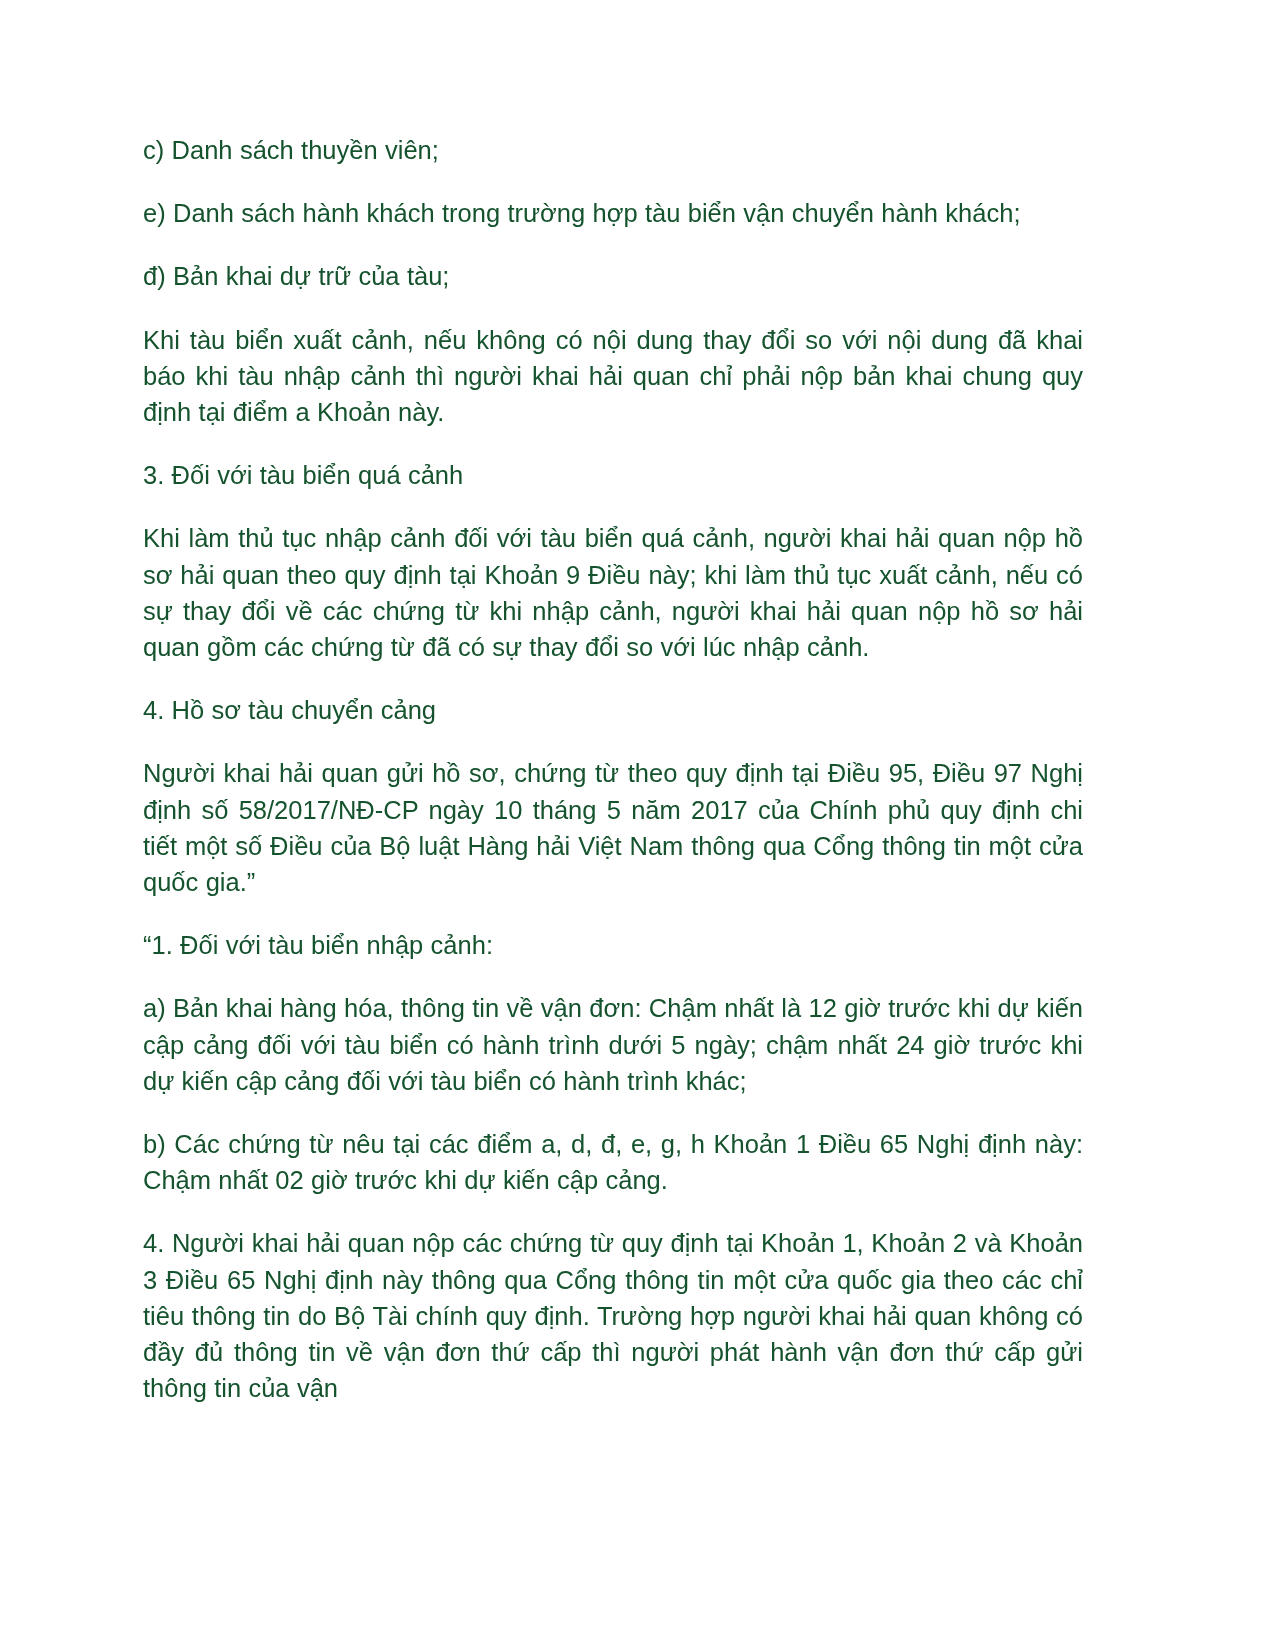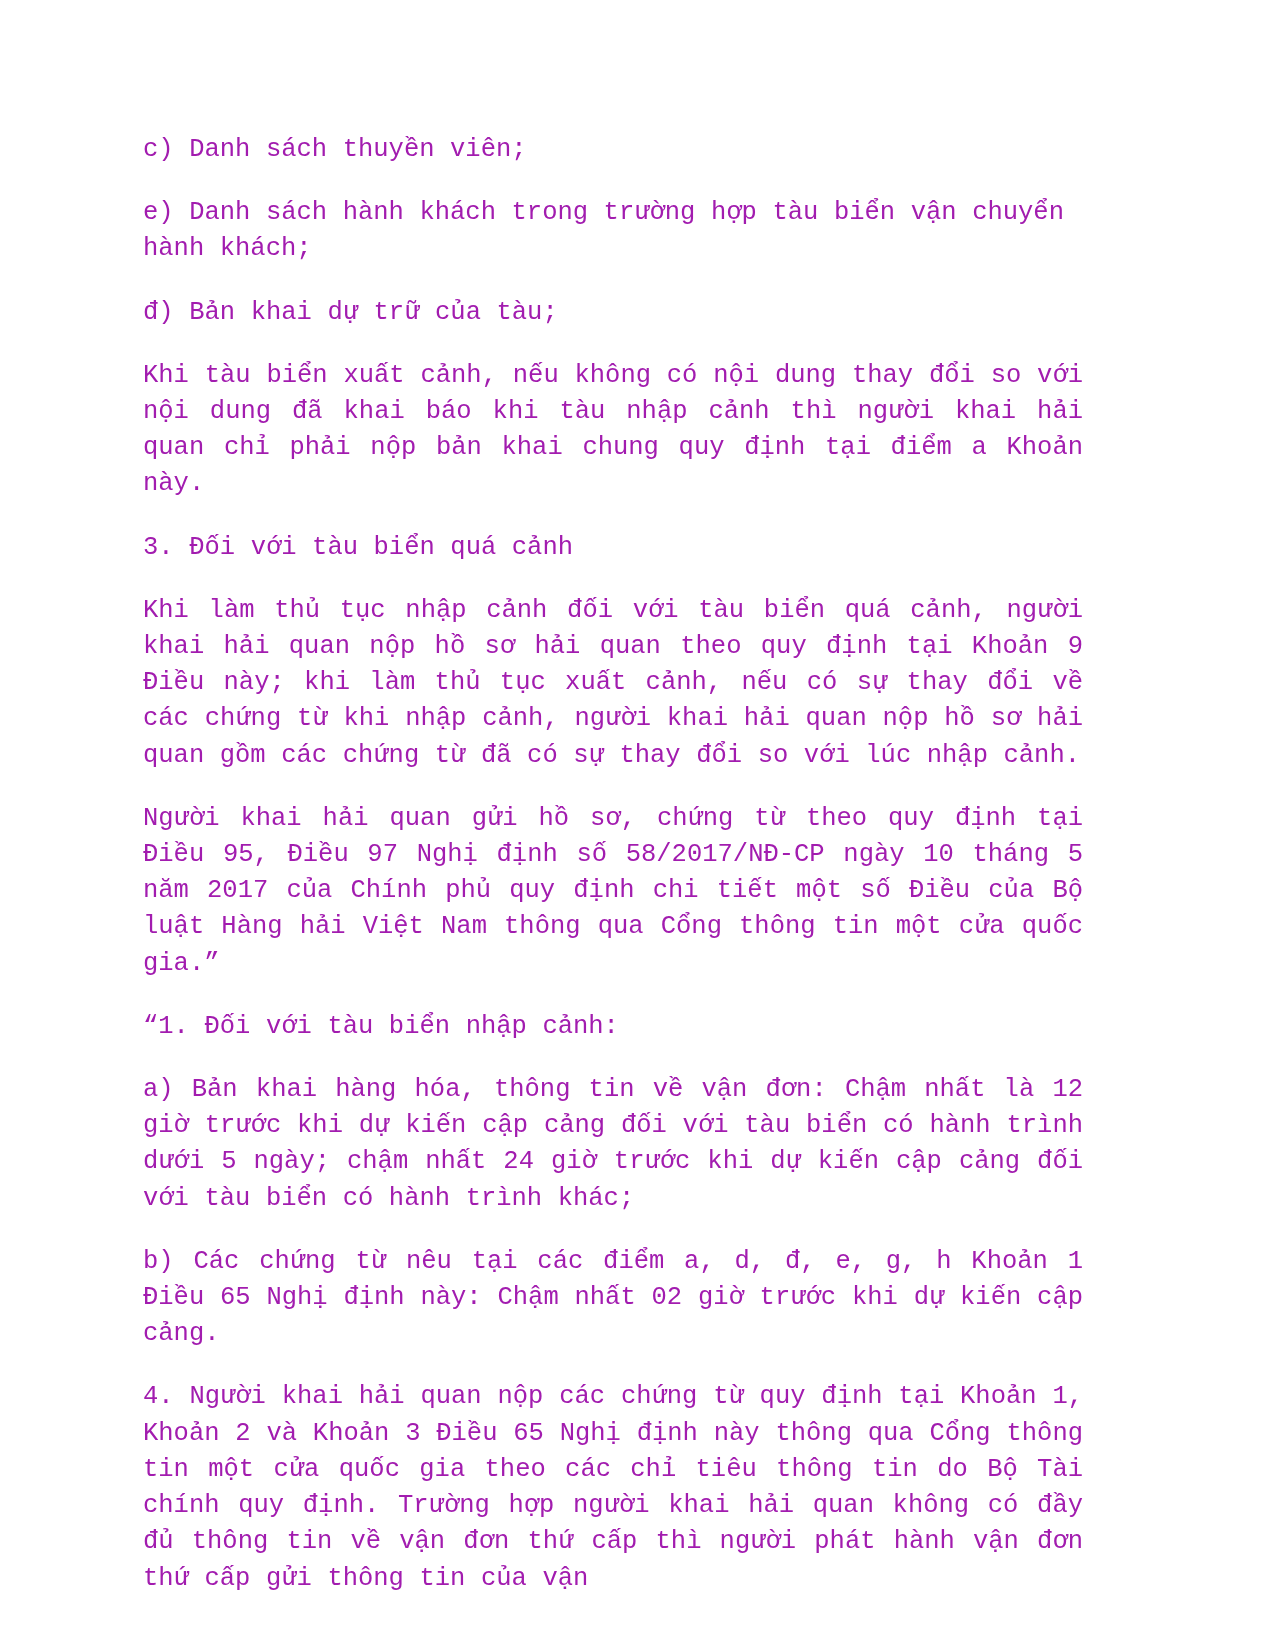--- a/index.html
+++ b/index.html
@@ -16,24 +16,24 @@
     box-sizing: border-box;
     overflow: hidden;
   }
   .content {
     position: absolute;
     left: 143px;
     top: 132px;
     width: 940px;
   }
   .para {
-    font-family: Liberation Mono, monospace;
+    font-family: Liberation Sans, sans-serif;
     font-size: 25.5px;
     line-height: 1.42;
-    color: #a21caf;
+    color: #14532d;
     text-align: justify;
     text-justify: inter-word;
     margin: 0 0 27px 0;
     hyphens: none;
     -webkit-hyphens: none;
     word-spacing: 0.01em;
   }
   .para:last-child {
     margin-bottom: 0;
   }
@@ -46,19 +46,20 @@
 <body>
 
 <div class="page">
   <div class="content">
     <p class="para short">c) Danh sách thuyền viên;</p>
     <p class="para short">e) Danh sách hành khách trong trường hợp tàu biển vận chuyển hành khách;</p>
     <p class="para short">đ) Bản khai dự trữ của tàu;</p>
     <p class="para">Khi tàu biển xuất cảnh, nếu không có nội dung thay đổi so với nội dung đã khai báo khi tàu nhập cảnh thì người khai hải quan chỉ phải nộp bản khai chung quy định tại điểm a Khoản này.</p>
     <p class="para short">3. Đối với tàu biển quá cảnh</p>
     <p class="para">Khi làm thủ tục nhập cảnh đối với tàu biển quá cảnh, người khai hải quan nộp hồ sơ hải quan theo quy định tại Khoản 9 Điều này; khi làm thủ tục xuất cảnh, nếu có sự thay đổi về các chứng từ khi nhập cảnh, người khai hải quan nộp hồ sơ hải quan gồm các chứng từ đã có sự thay đổi so với lúc nhập cảnh.</p>
+    <p class="para short">4. Hồ sơ tàu chuyển cảng</p>
     <p class="para">Người khai hải quan gửi hồ sơ, chứng từ theo quy định tại Điều 95, Điều 97 Nghị định số 58/2017/NĐ-CP ngày 10 tháng 5 năm 2017 của Chính phủ quy định chi tiết một số Điều của Bộ luật Hàng hải Việt Nam thông qua Cổng thông tin một cửa quốc gia.”</p>
     <p class="para short">“1. Đối với tàu biển nhập cảnh:</p>
     <p class="para">a) Bản khai hàng hóa, thông tin về vận đơn: Chậm nhất là 12 giờ trước khi dự kiến cập cảng đối với tàu biển có hành trình dưới 5 ngày; chậm nhất 24 giờ trước khi dự kiến cập cảng đối với tàu biển có hành trình khác;</p>
     <p class="para">b) Các chứng từ nêu tại các điểm a, d, đ, e, g, h Khoản 1 Điều 65 Nghị định này: Chậm nhất 02 giờ trước khi dự kiến cập cảng.</p>
     <p class="para">4. Người khai hải quan nộp các chứng từ quy định tại Khoản 1, Khoản 2 và Khoản 3 Điều 65 Nghị định này thông qua Cổng thông tin một cửa quốc gia theo các chỉ tiêu thông tin do Bộ Tài chính quy định. Trường hợp người khai hải quan không có đầy đủ thông tin về vận đơn thứ cấp thì người phát hành vận đơn thứ cấp gửi thông tin của vận</p>
   </div>
 </div>
 
 </body></html>

